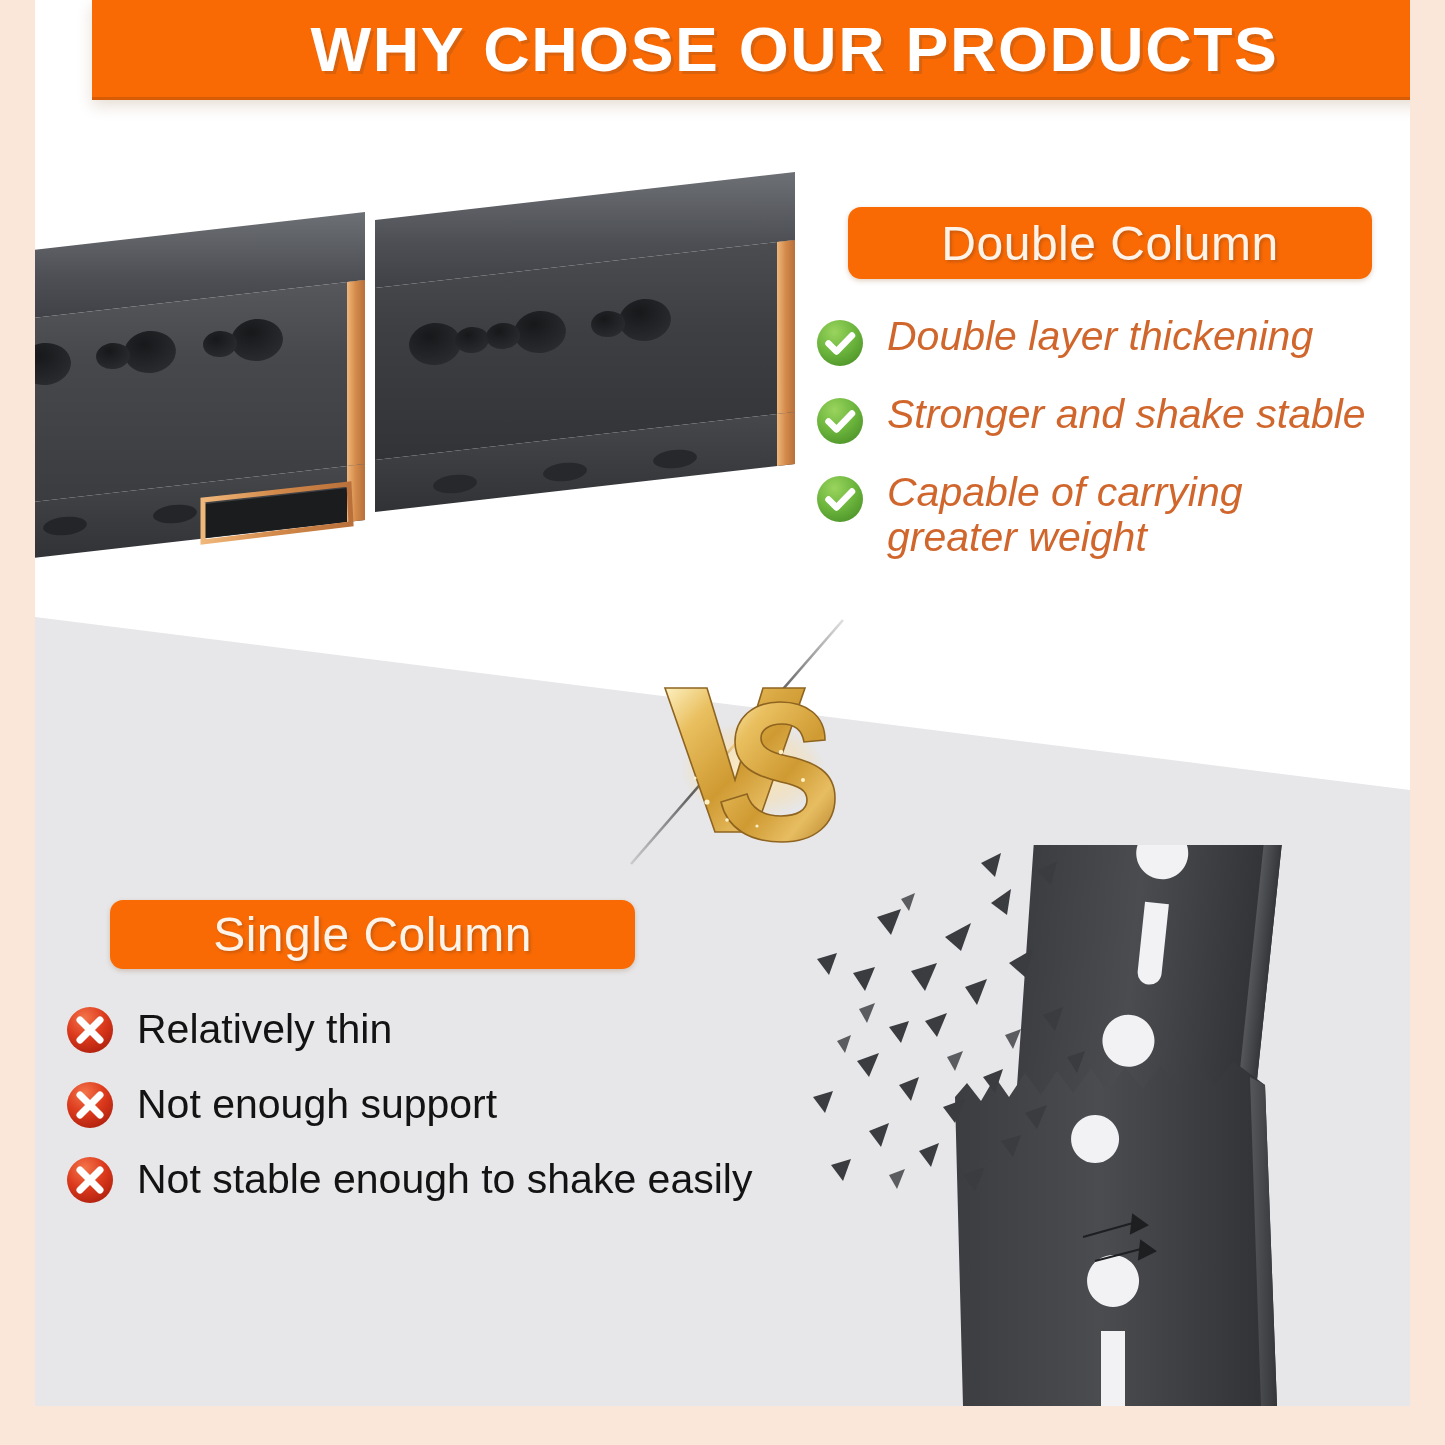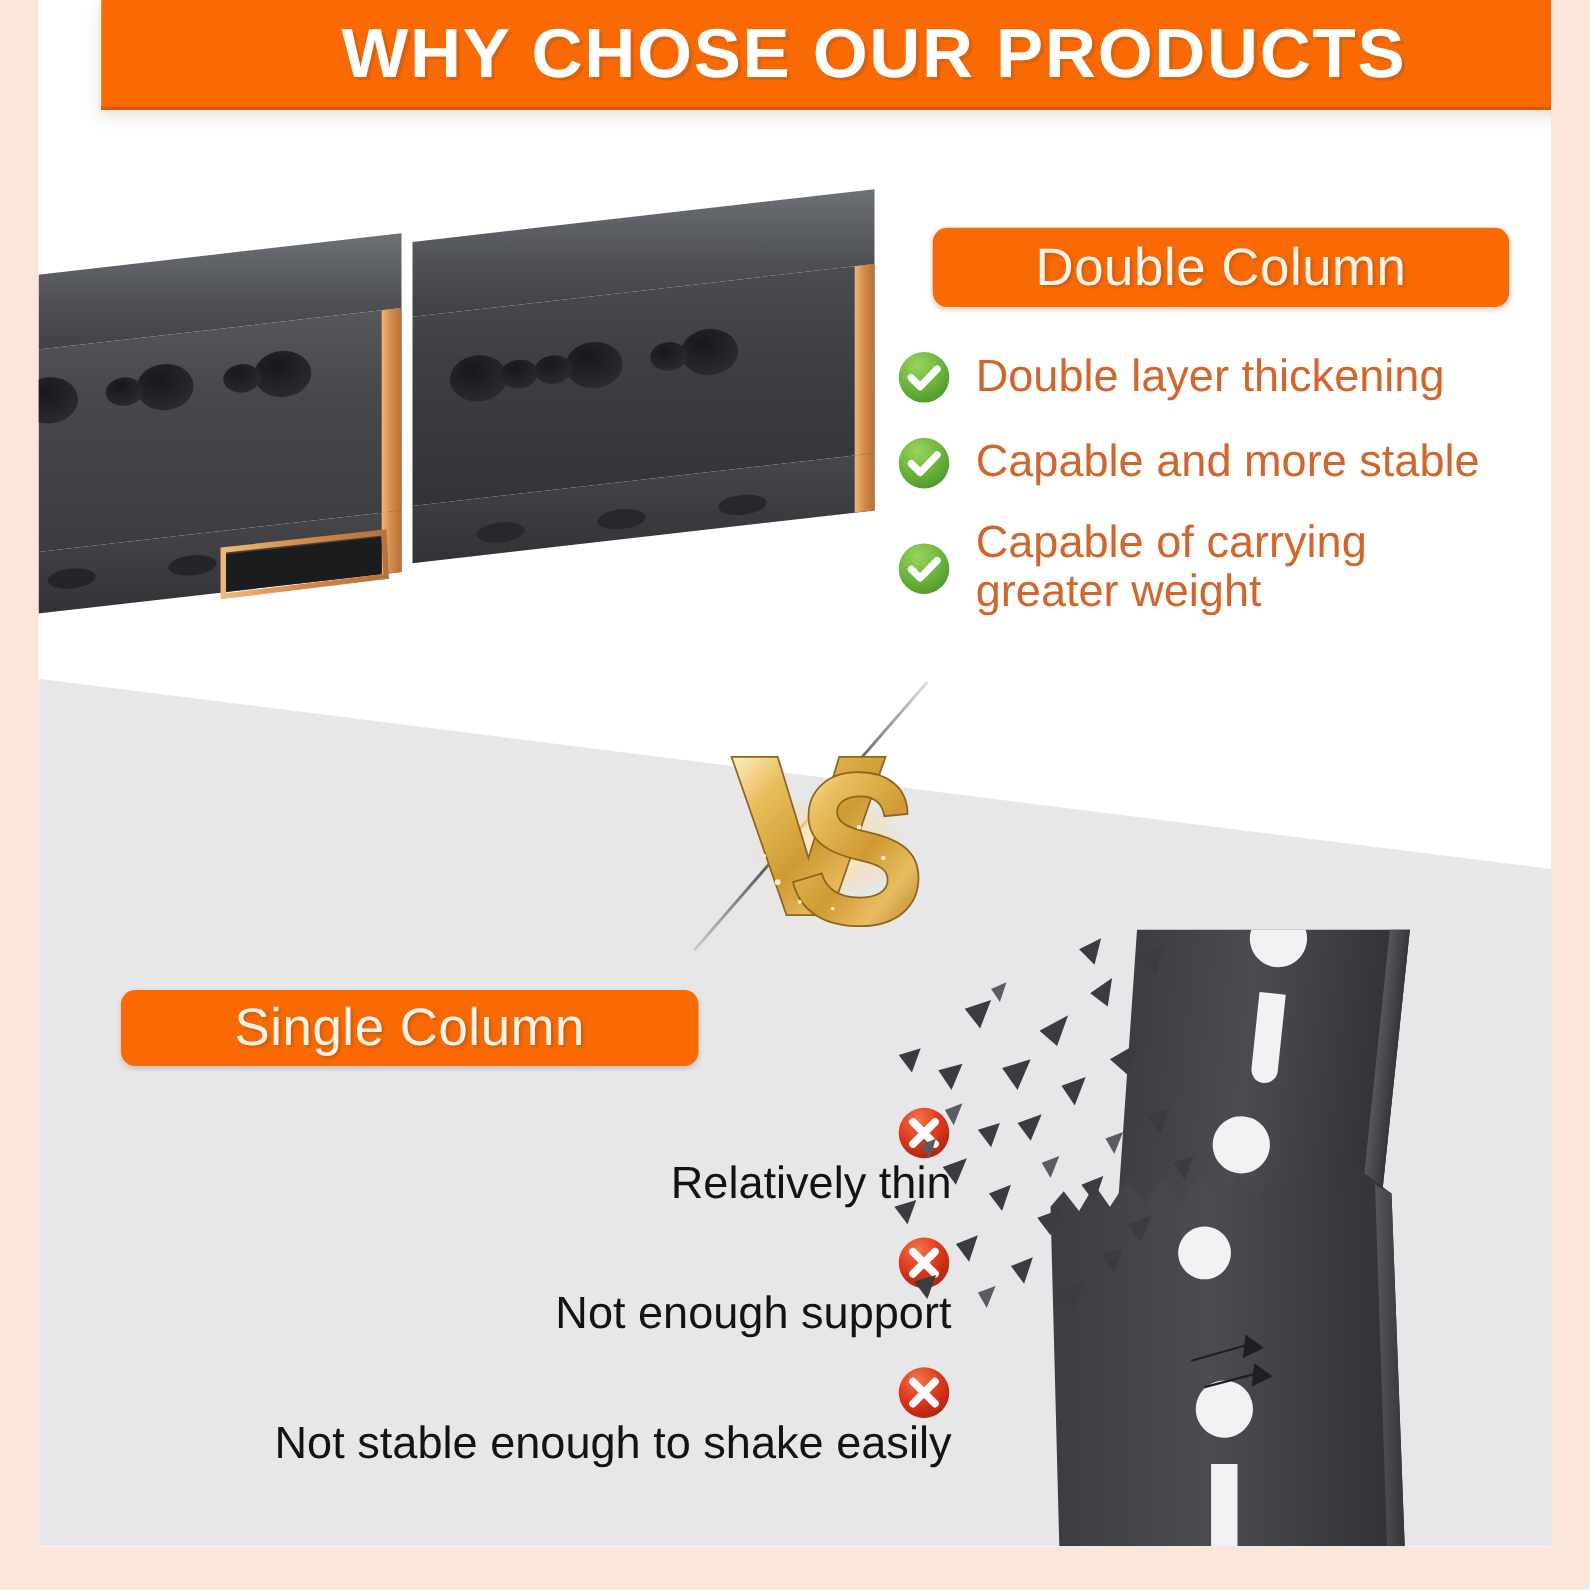--- a/index.html
+++ b/index.html
@@ -146,42 +146,42 @@
 
   
   #pros-list {
     position: absolute;
     left: 780px;     
     top: 318px;
     width: 590px;
   }
   .pro-item {
     display: flex;
-    align-items: center;
+    align-items: flex-start;
     margin-bottom: 28px;
+    font-style: italic;
   }
   .pro-text {
     color: #d1662d;
     font-size: 41px;
     line-height: 45px;
     margin-left: 22px;
     margin-top: -4px;
   }
 
   #cons-list {
     position: absolute;
     left: 30px;      
     top: 1005px;
     width: 800px;
   }
   .con-item {
     display: flex;
-    align-items: flex-end;
+    align-items: center;
     margin-bottom: 25px;
-    flex-direction: column;
   }
   .con-text {
     color: #131313;
     font-size: 41px;
     line-height: 46px;
     margin-left: 22px;
     margin-top: -3px;
   }
 
   .icon-badge {
@@ -311,21 +311,21 @@
         <span class="pro-text">Double layer thickening</span>
       </div>
 
       <div class="pro-item">
         <span class="icon-badge">
           <svg width="50" height="50" viewBox="0 0 50 50" xmlns="http://www.w3.org/2000/svg">
             <circle cx="25" cy="25" r="23" fill="url(#gchk)"></circle>
             <path d="M13.5 25.5 L21.5 33.5 L37 17.5" fill="none" stroke="#ffffff" stroke-width="6.5" stroke-linecap="round" stroke-linejoin="round"></path>
           </svg>
         </span>
-        <span class="pro-text">Capable and more stable</span>
+        <span class="pro-text">Stronger and shake stable</span>
       </div>
 
       <div class="pro-item">
         <span class="icon-badge">
           <svg width="50" height="50" viewBox="0 0 50 50" xmlns="http://www.w3.org/2000/svg">
             <circle cx="25" cy="25" r="23" fill="url(#gchk)"></circle>
             <path d="M13.5 25.5 L21.5 33.5 L37 17.5" fill="none" stroke="#ffffff" stroke-width="6.5" stroke-linecap="round" stroke-linejoin="round"></path>
           </svg>
         </span>
         <span class="pro-text" style="max-width:420px;">Capable of carrying greater weight</span>

